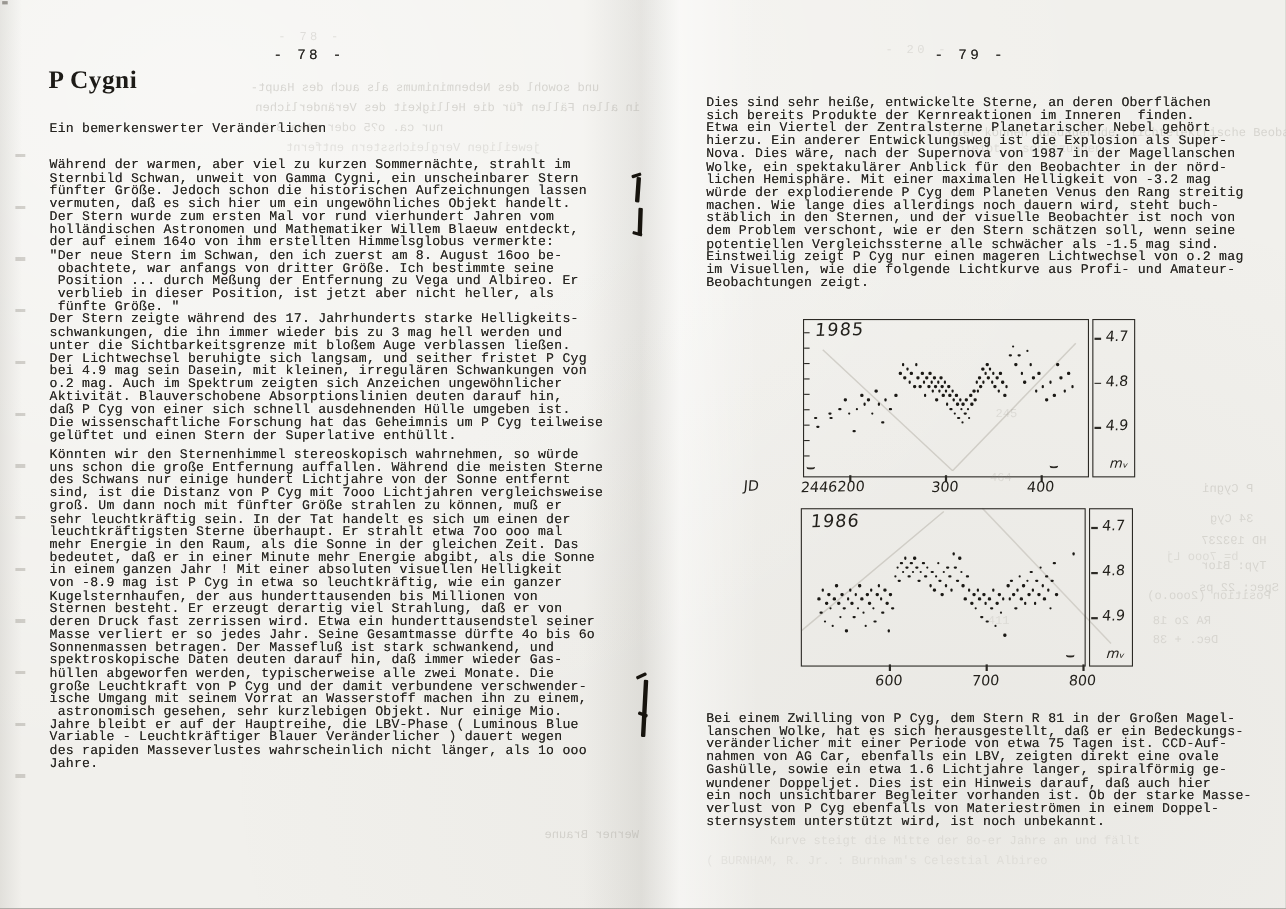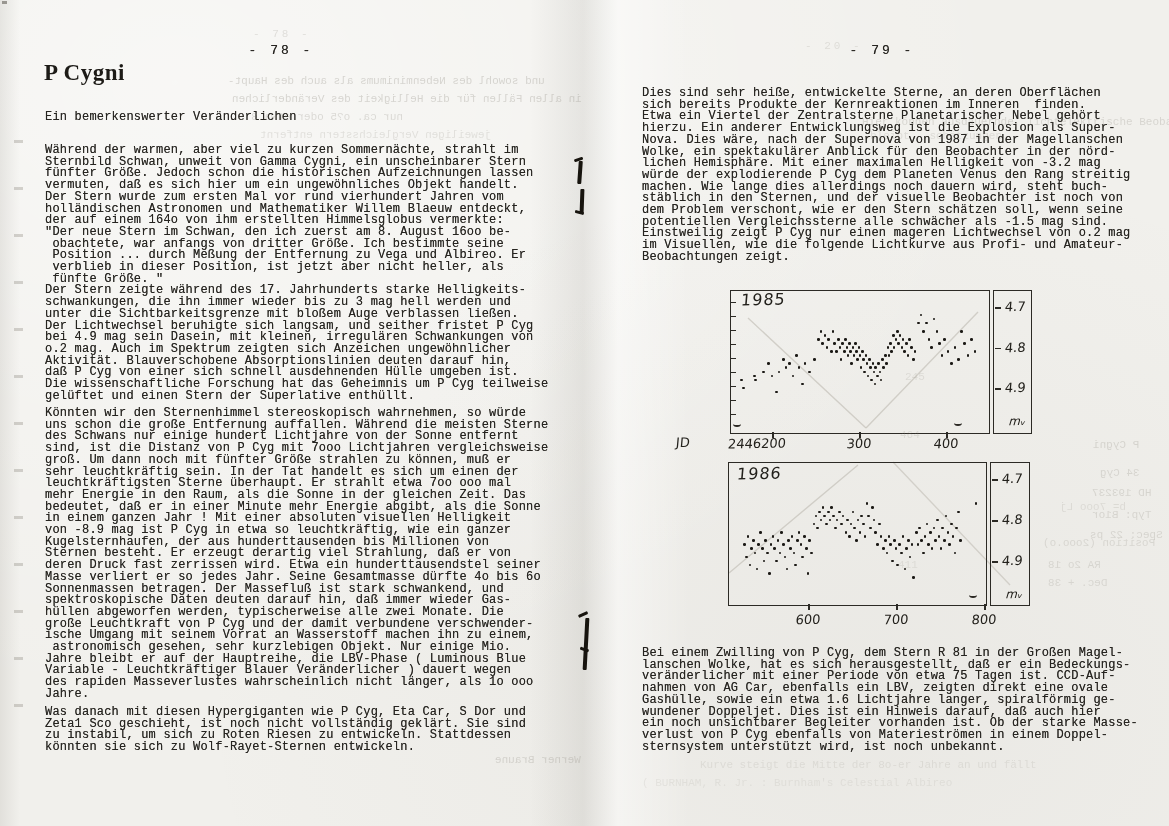--- a/index.html
+++ b/index.html
@@ -115,24 +115,20 @@
 Sonnenmassen betragen. Der Massefluß ist stark schwankend, und
 spektroskopische Daten deuten darauf hin, daß immer wieder Gas-
 hüllen abgeworfen werden, typischerweise alle zwei Monate. Die
 große Leuchtkraft von P Cyg und der damit verbundene verschwender-
 ische Umgang mit seinem Vorrat an Wasserstoff machen ihn zu einem,
  astronomisch gesehen, sehr kurzlebigen Objekt. Nur einige Mio.
 Jahre bleibt er auf der Hauptreihe, die LBV-Phase ( Luminous Blue
 Variable - Leuchtkräftiger Blauer Veränderlicher ) dauert wegen
 des rapiden Masseverlustes wahrscheinlich nicht länger, als 1o ooo
 Jahre.</div>
-  <div class="typeset" style="left:45px;top:707px;">Was danach mit diesen Hypergiganten wie P Cyg, Eta Car, S Dor und
-Zeta1 Sco geschieht, ist noch nicht vollständig geklärt. Sie sind
-zu instabil, um sich zu Roten Riesen zu entwickeln. Stattdessen
-könnten sie sich zu Wolf-Rayet-Sternen entwickeln.</div>
 
   <div class="pageheader" style="left:842px;top:44px;">- 79 -</div>
   <div class="typeset" style="left:642px;top:88px;">Dies sind sehr heiße, entwickelte Sterne, an deren Oberflächen
 sich bereits Produkte der Kernreaktionen im Inneren  finden.
 Etwa ein Viertel der Zentralsterne Planetarischer Nebel gehört
 hierzu. Ein anderer Entwicklungsweg ist die Explosion als Super-
 Nova. Dies wäre, nach der Supernova von 1987 in der Magellanschen
 Wolke, ein spektakulärer Anblick für den Beobachter in der nörd-
 lichen Hemisphäre. Mit einer maximalen Helligkeit von -3.2 mag
 würde der explodierende P Cyg dem Planeten Venus den Rang streitig

